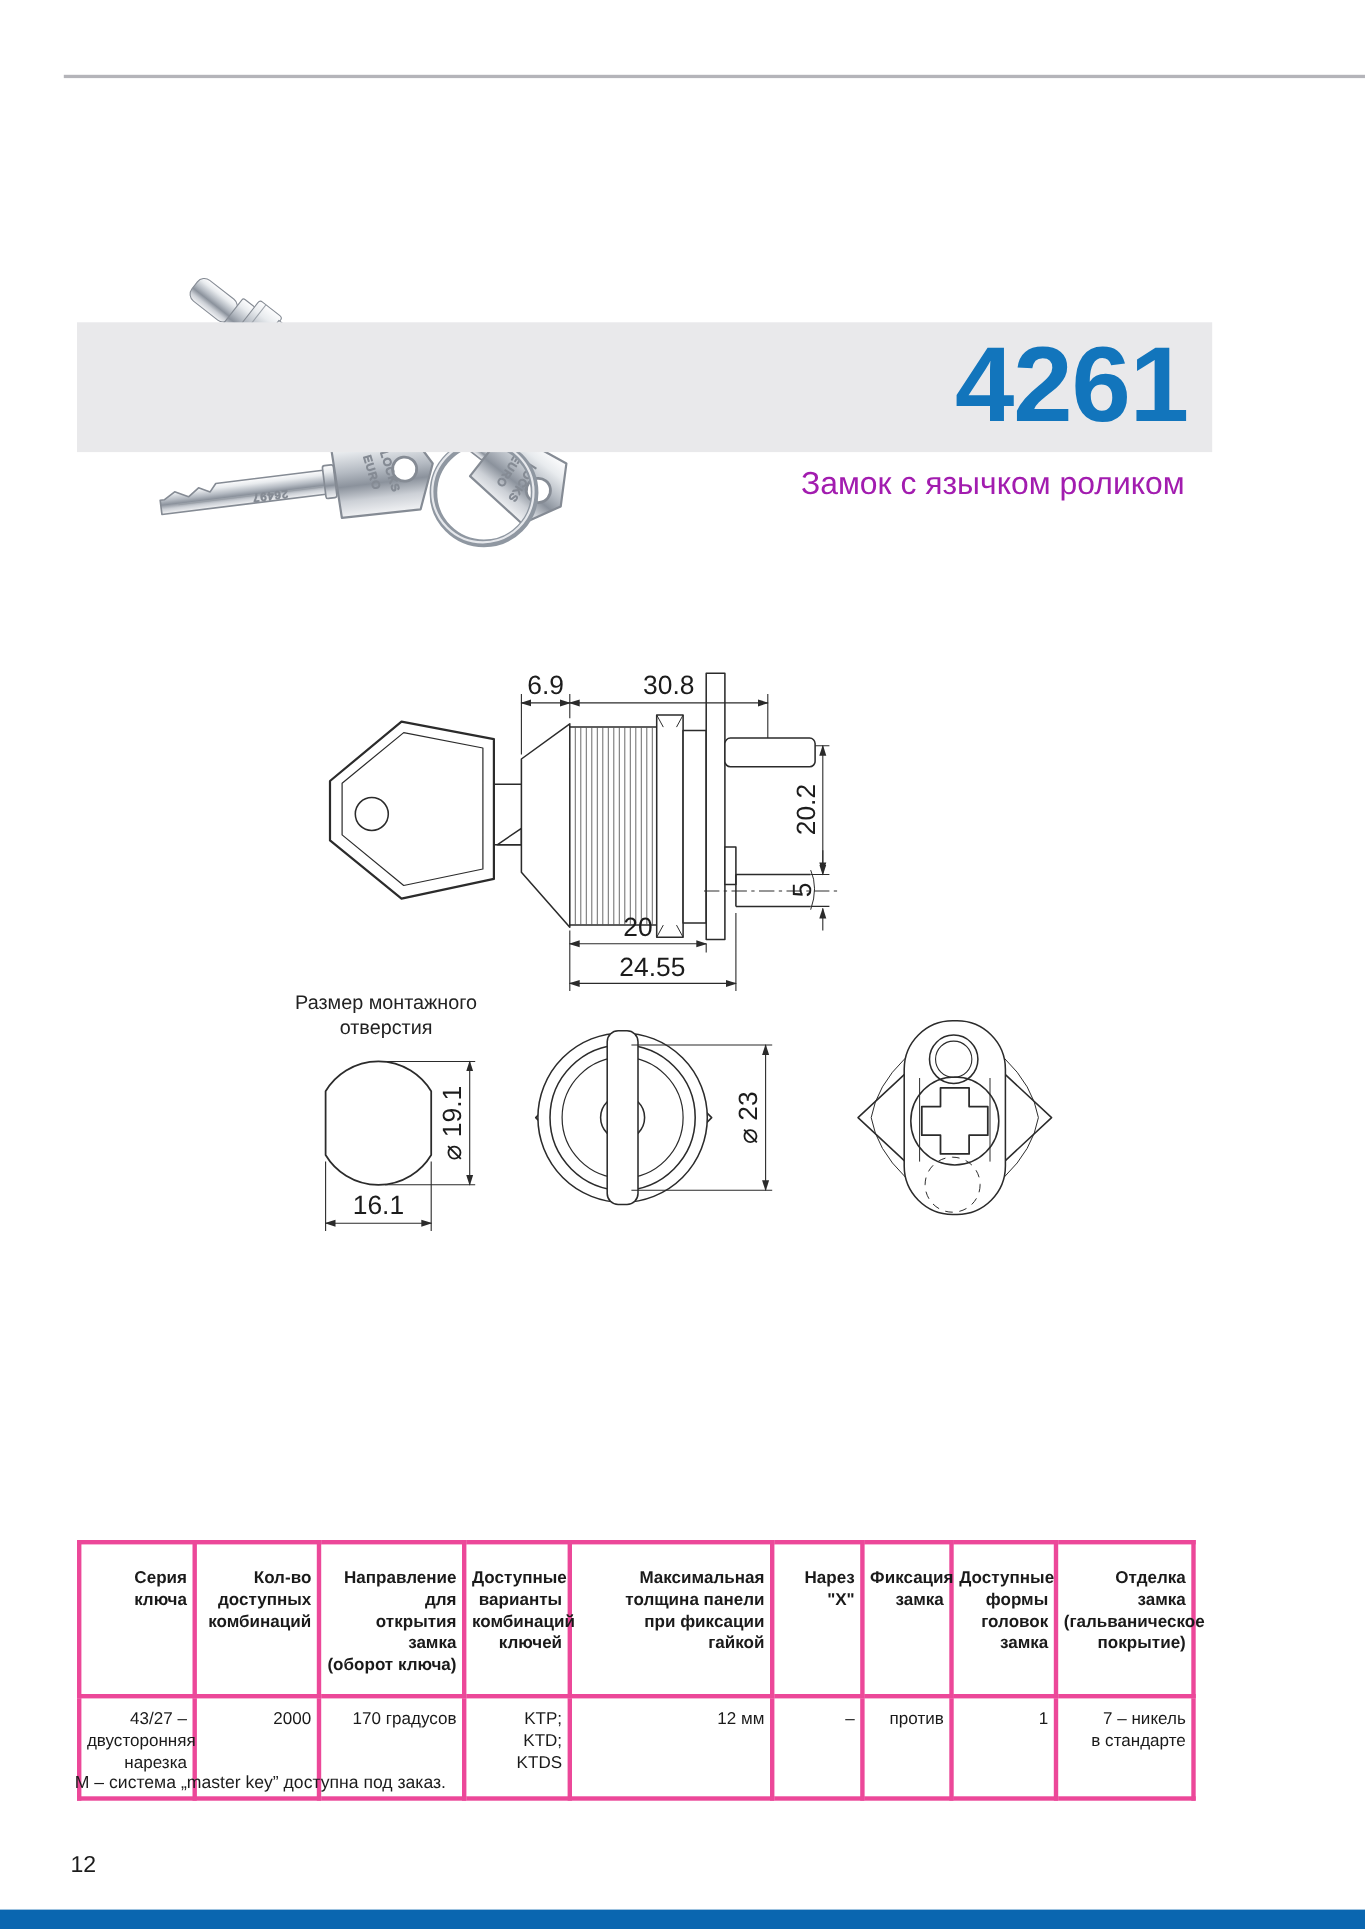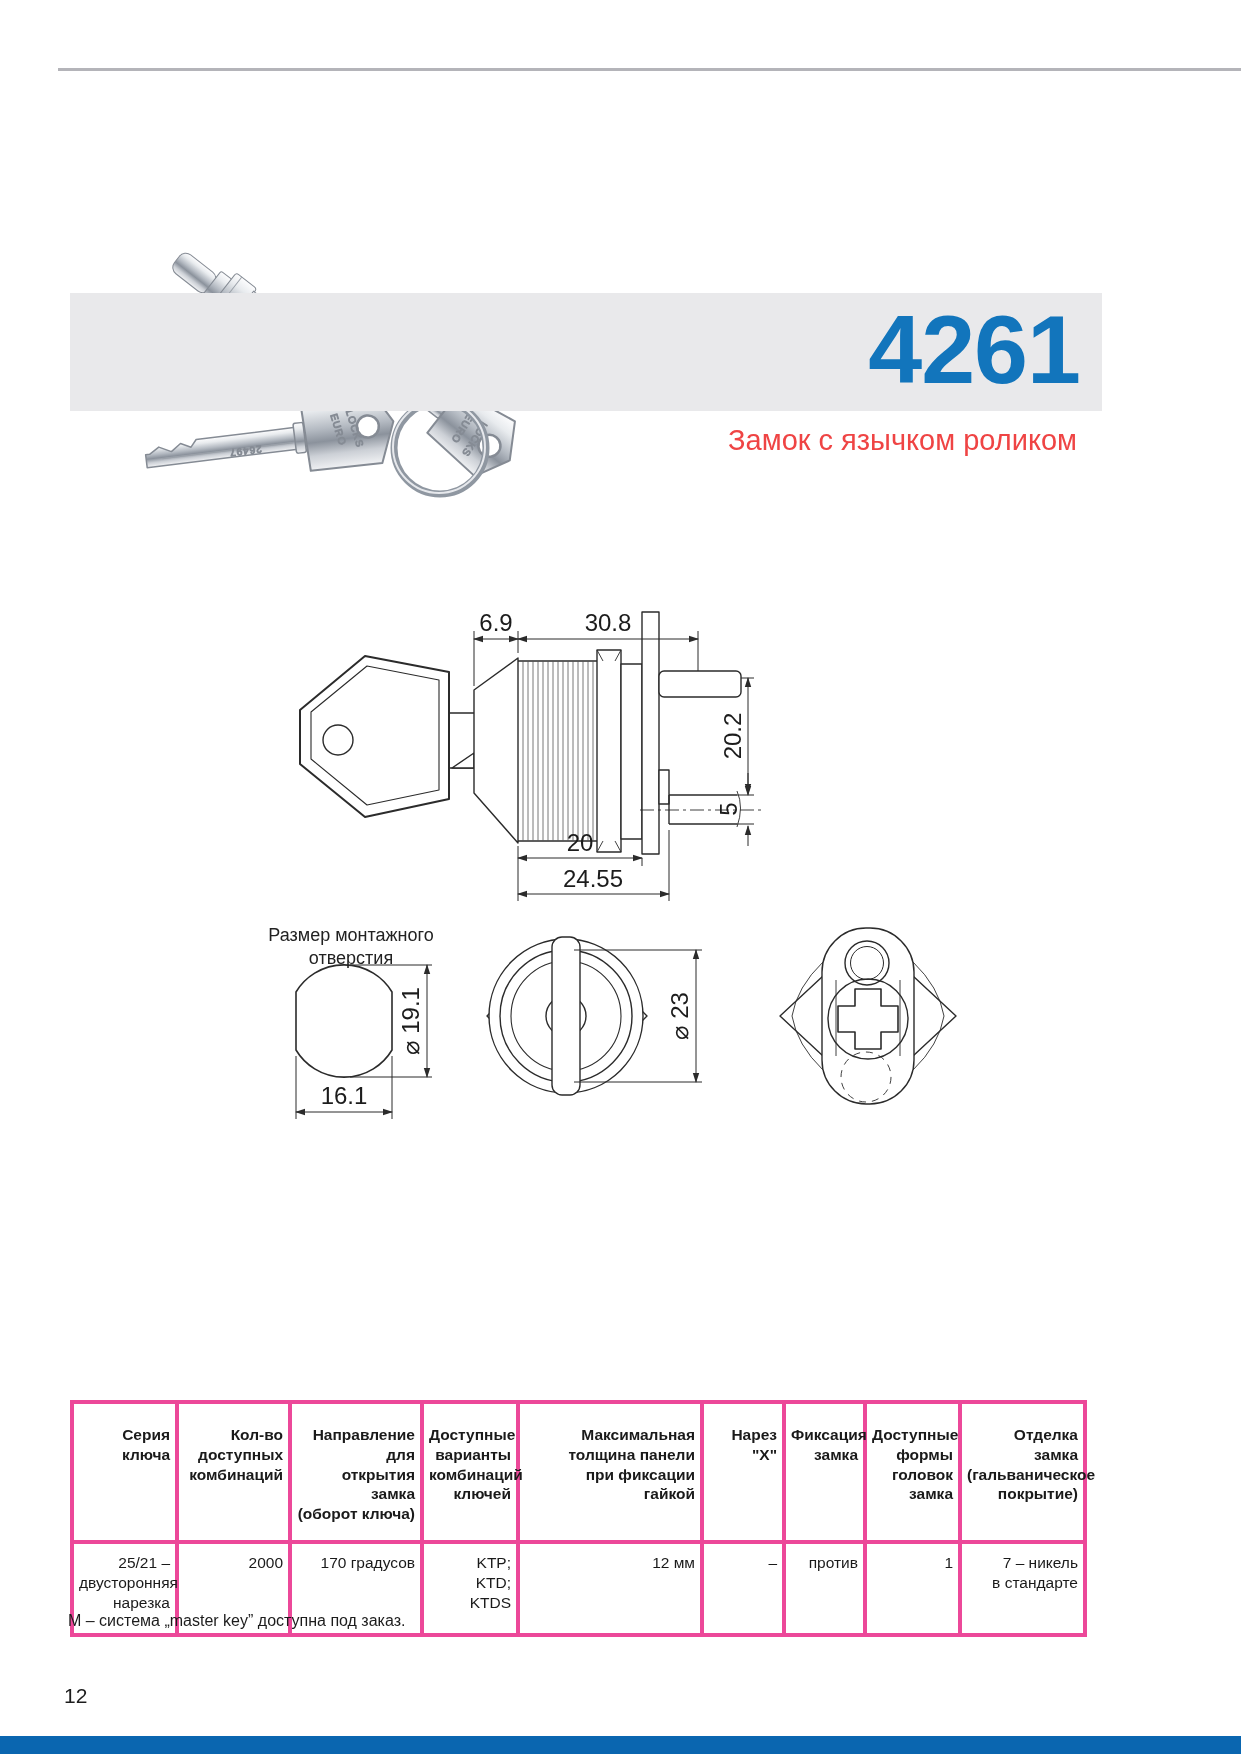--- a/index.html
+++ b/index.html
@@ -2,24 +2,24 @@
 <html><head>
 <meta charset="utf-8">
 <style>
   html,body{margin:0;padding:0;background:#ffffff;}
   .page{position:relative;width:1241px;height:1754px;background:#ffffff;overflow:hidden;
         font-family:"Liberation Sans","DejaVu Sans",sans-serif;color:#1a1a1a;}
   .top-rule{position:absolute;left:58px;top:68px;right:0;height:3px;background:#b4b4b9;}
   .band{position:absolute;left:70px;top:293px;width:1032px;height:118px;background:#e9e9eb;
         display:flex;justify-content:flex-end;align-items:center;box-sizing:border-box;padding-right:22px;}
   .code{font-size:97px;font-weight:700;color:#1275bc;line-height:100px;letter-spacing:-1px;padding-bottom:4px;}
-  .subtitle{position:absolute;top:424px;right:164px;font-size:29px;color:#ef4444;}
+  .subtitle{position:absolute;top:424px;right:164px;font-size:29px;color:#a21caf;}
   .photo{position:absolute;left:88px;top:190px;}
   .drawings{position:absolute;left:0;top:550px;}
-  .hole-label{position:absolute;left:245px;top:924px;width:212px;text-align:center;
+  .hole-label{position:absolute;left:245px;top:900px;width:212px;text-align:center;
               font-size:18px;line-height:23px;color:#222;}
   .spec{position:absolute;left:70px;top:1400px;width:1013px;border-collapse:collapse;table-layout:fixed;}
   .spec th,.spec td{border:4px solid #ec4899;text-align:right;vertical-align:top;
                     padding:16px 5px;line-height:1.28;white-space:pre-line;font-size:15.5px;color:#1a1a1a;}
   .spec th{height:90px;padding-top:21px;font-weight:700;}
   .spec td{height:64px;padding-top:9px;font-weight:400;}
   .footnotes{position:absolute;left:68px;top:1607px;font-size:16px;line-height:27px;color:#1c1c1c;}
   .page-number{position:absolute;left:64px;top:1684px;font-size:21px;color:#1c1c1c;text-align:center;}
   .bottom-bar{position:absolute;left:0;right:0;bottom:0;height:18px;background:#0a66b0;}
   .dimt{font-size:24px;fill:#1c1c1c;font-family:"Liberation Sans","DejaVu Sans",sans-serif;}
@@ -231,21 +231,21 @@
 формы
 головок
 замка</th>
         <th>Отделка замка
 (гальваническое
 покрытие)</th>
       </tr>
     </thead>
     <tbody>
       <tr>
-        <td>25/21 –
+        <td>43/27 –
 двусторонняя
 нарезка</td>
         <td>2000</td>
         <td>170 градусов</td>
         <td>KTP;
 KTD;
 KTDS</td>
         <td>12 мм</td>
         <td>–</td>
         <td>против</td>

